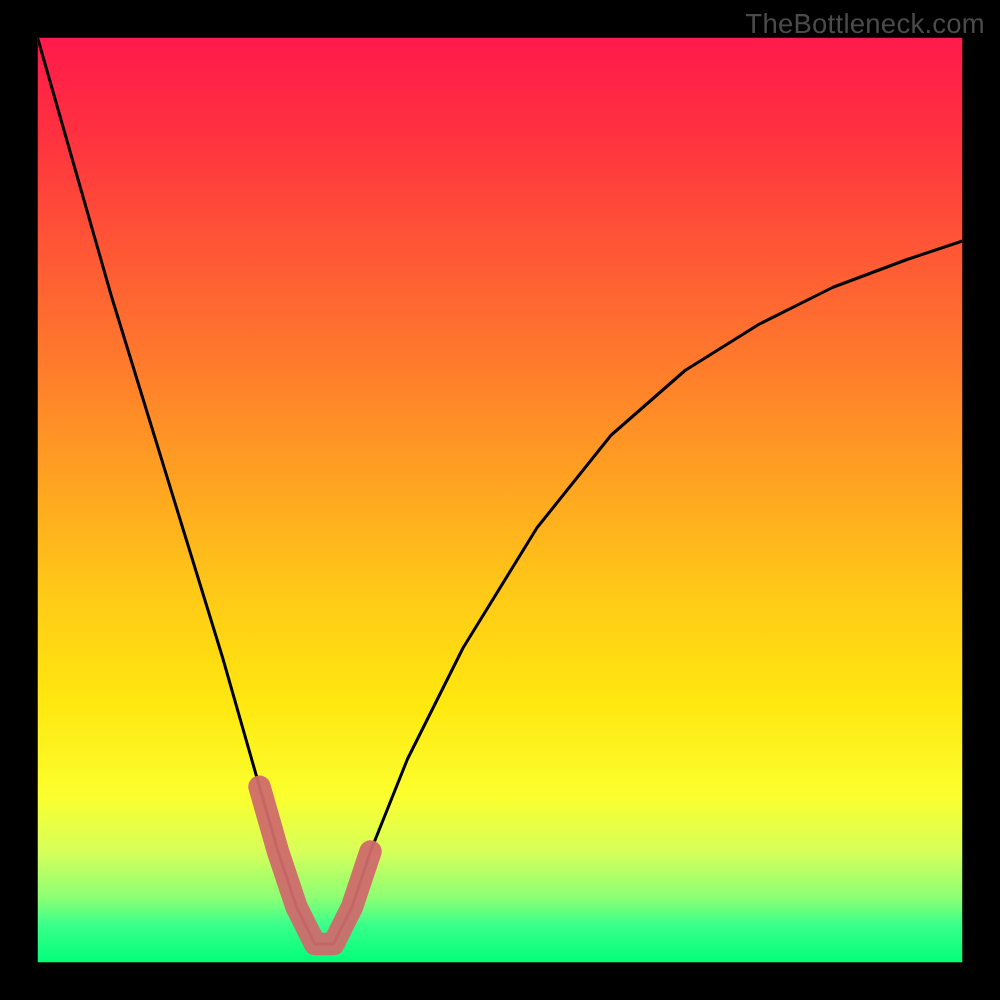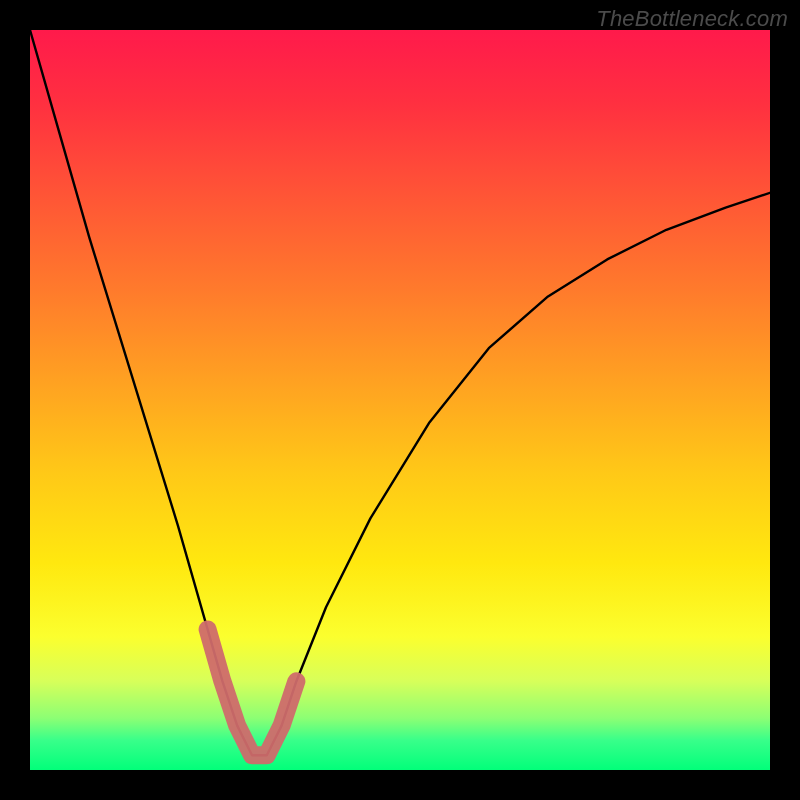--- a/index.html
+++ b/index.html
@@ -2,21 +2,20 @@
 <html><head>
 <meta charset="utf-8">
 <style>
   * { margin: 0; padding: 0; box-sizing: border-box; }
   html, body { width: 800px; height: 800px; overflow: hidden; background: #000; }
   .stage {
     position: relative;
     width: 800px;
     height: 700px;
     background: #000;
-    font-style: italic;
   }
   .watermark {
     position: absolute;
     top: 6px;
     right: 12px;
     font-family: Arial, Helvetica, sans-serif;
     font-size: 22px;
     color: #4b4b4b;
     letter-spacing: 0.2px;
     z-index: 20;

